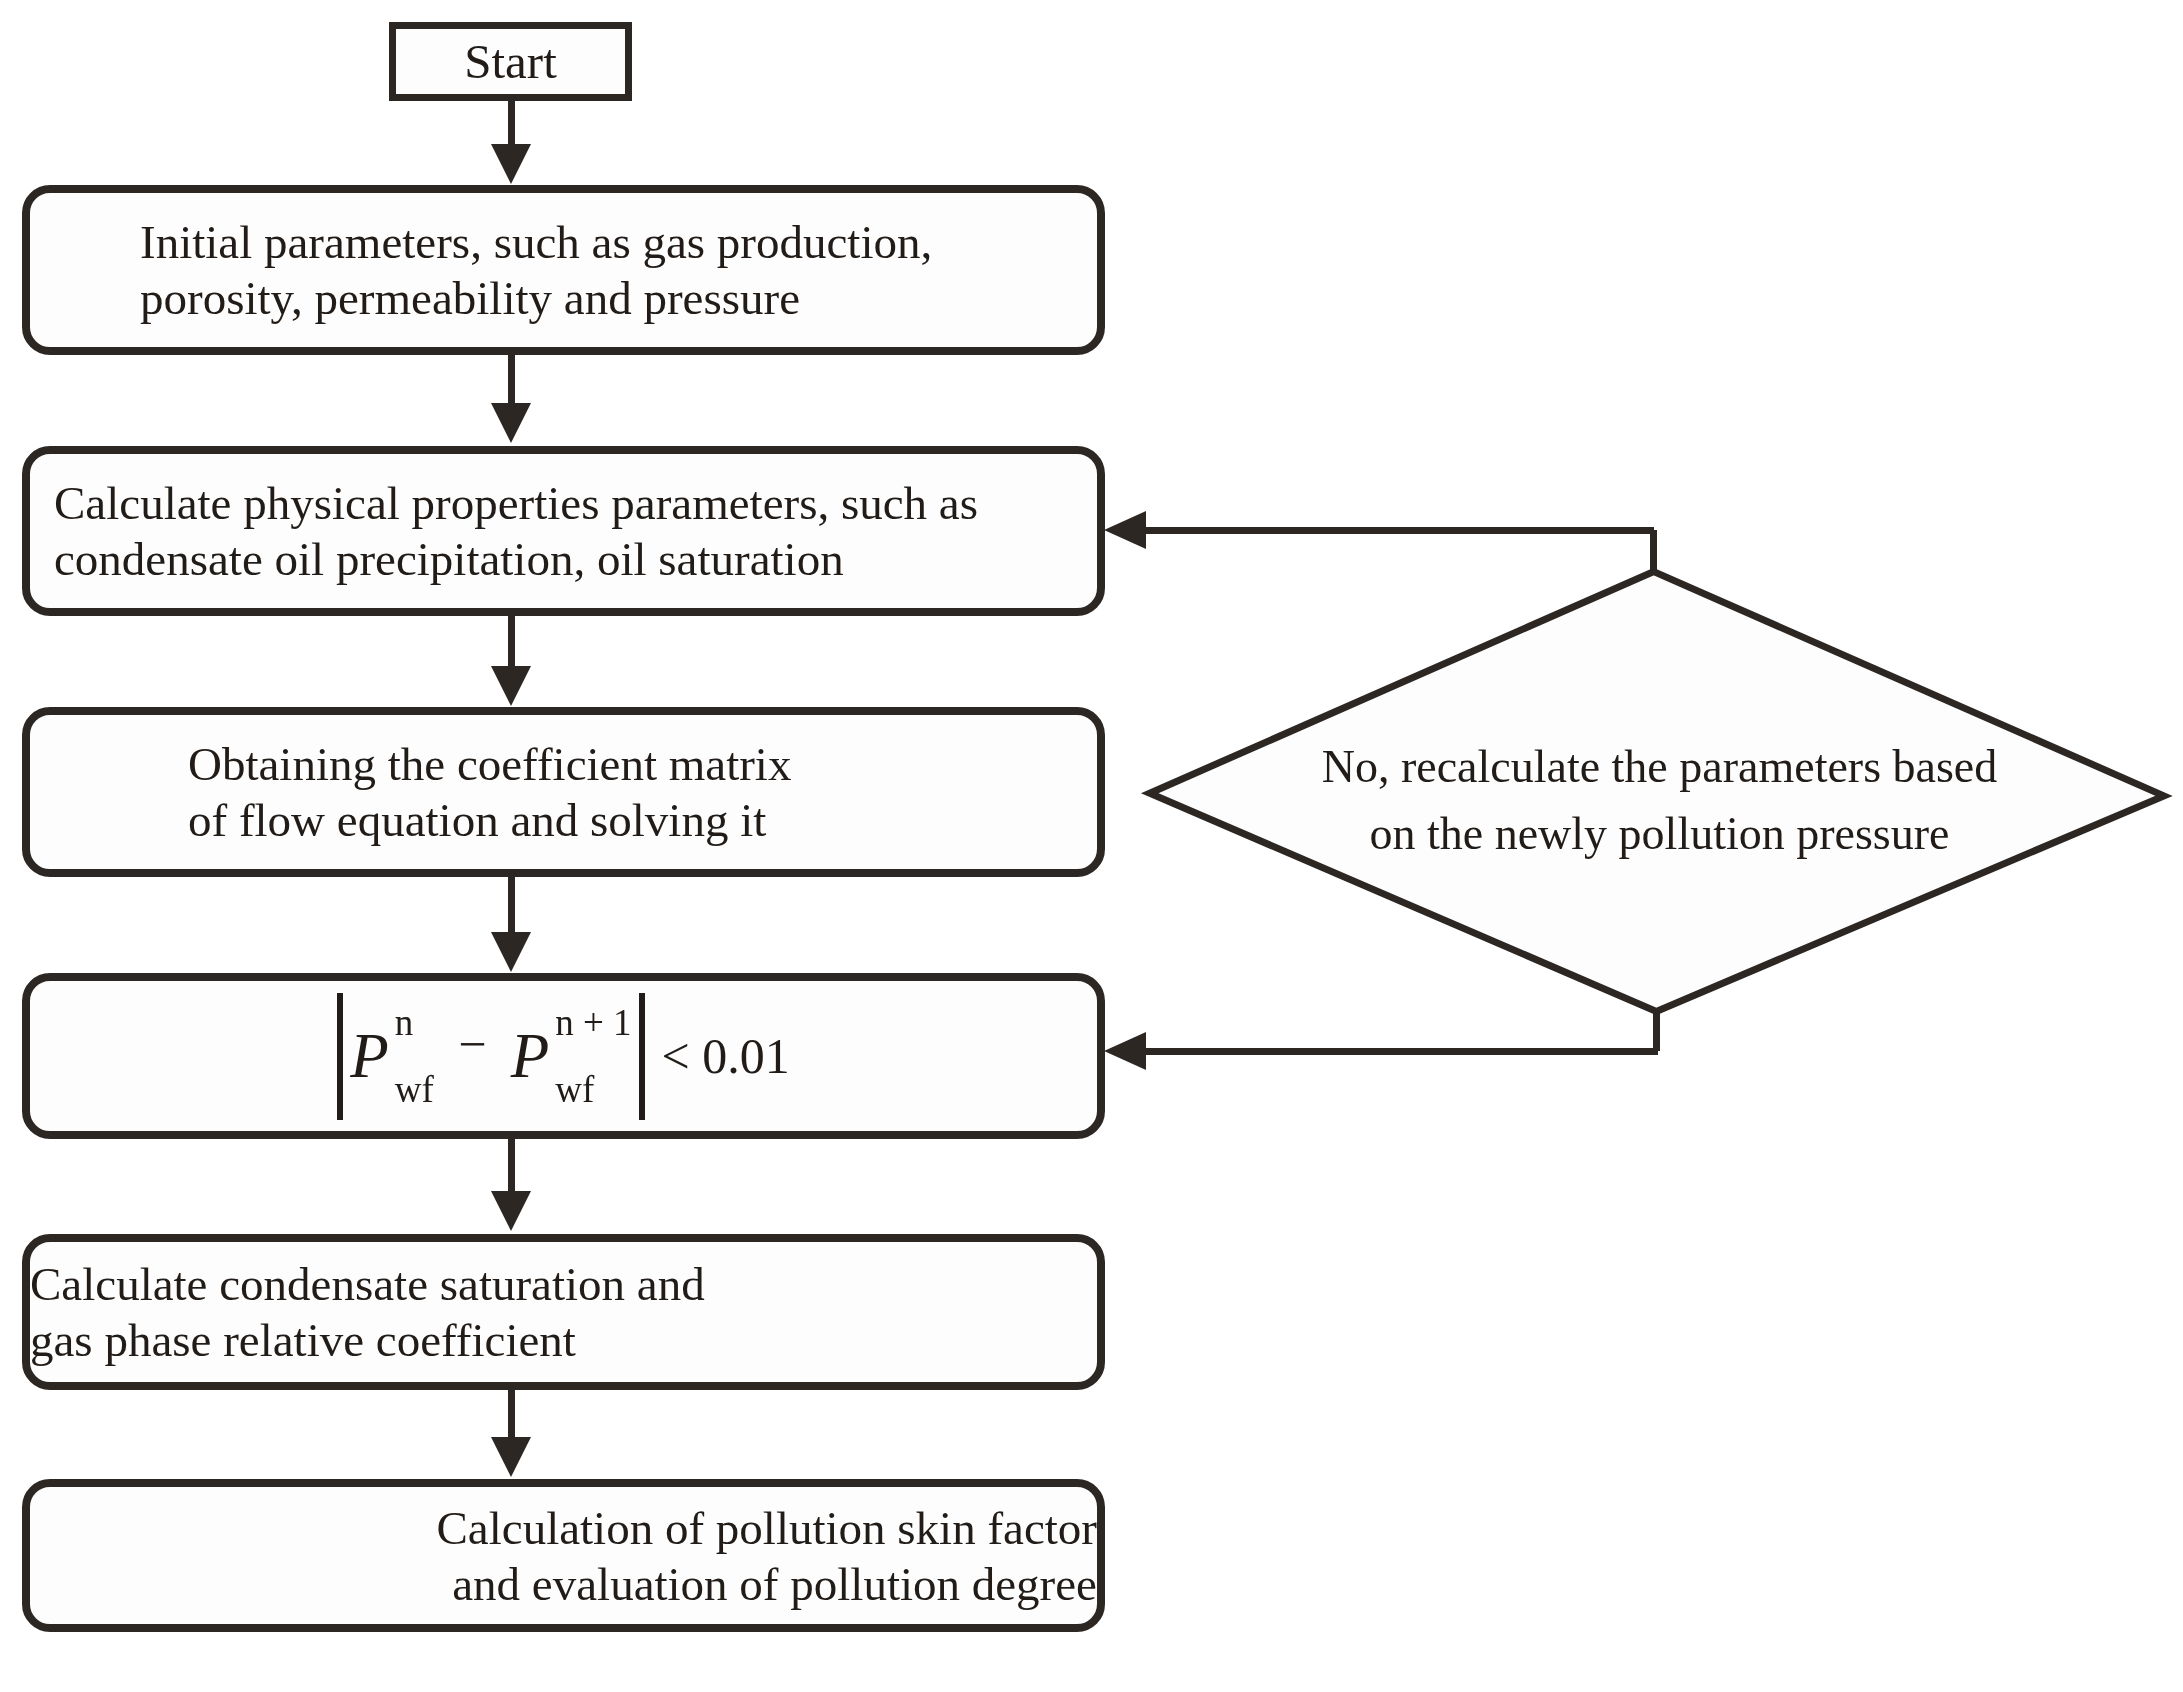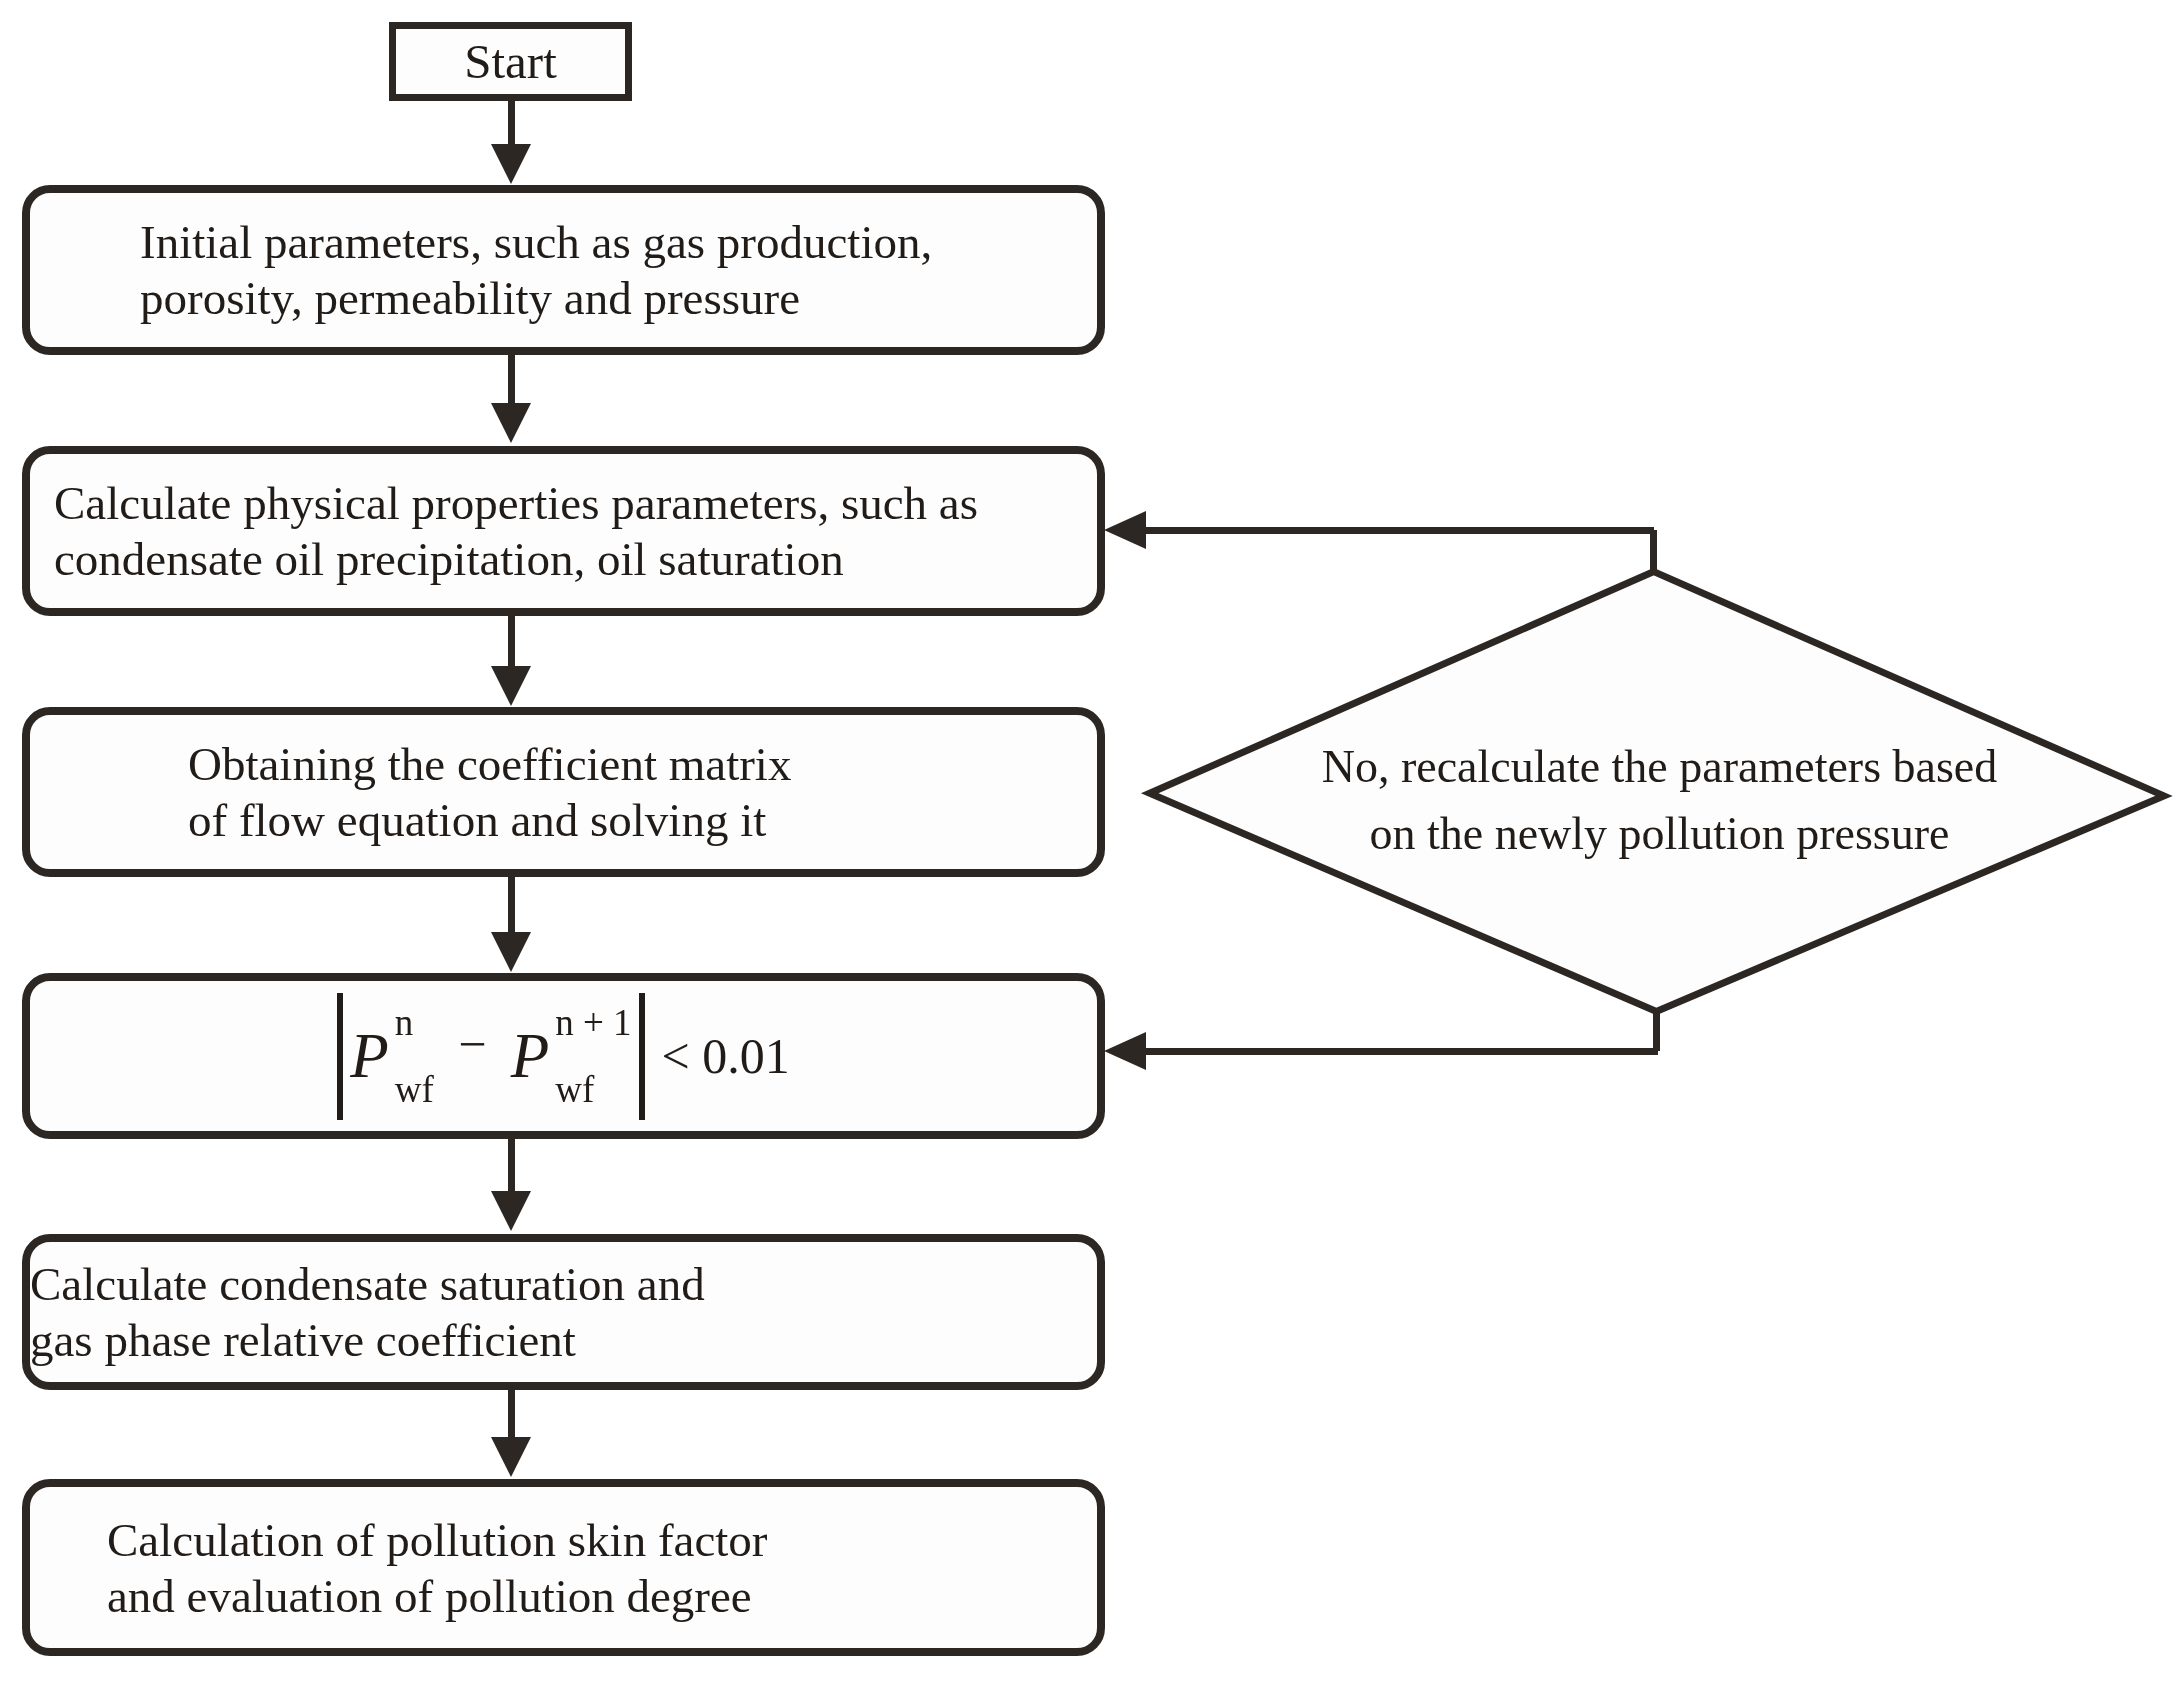--- a/index.html
+++ b/index.html
@@ -27,21 +27,21 @@
   .pbox {
     left: 22px; width: 1083px;
     display: flex; flex-direction: column; justify-content: center;
     font-size: 47px; line-height: 56px; border-radius: 28px;
   }
   .b1 { top: 185px;  height: 170px; padding-left: 110px; }
   .b2 { top: 446px;  height: 170px; padding-left: 24px;  }
   .b3 { top: 707px;  height: 170px; padding-left: 158px; }
   .b4 { top: 973px; height: 166px; align-items: center; flex-direction: row; justify-content: center; }
   .b5 { top: 1234px; height: 156px; }
-  .b6 { top: 1479px; height: 177px; padding-left: 77px; }
+  .b6 { top: 1479px; height: 153px; padding-left: 112px; align-items: flex-end; }
   .tline { white-space: nowrap; }
 
   
   .varrow { position: absolute; left: 508px; width: 7px; background: #2d2724; }
   .ahead-down {
     position: absolute; left: 491px; width: 0; height: 0;
     border-left: 20px solid transparent;
     border-right: 20px solid transparent;
     border-top: 40px solid #2d2724;
   }

